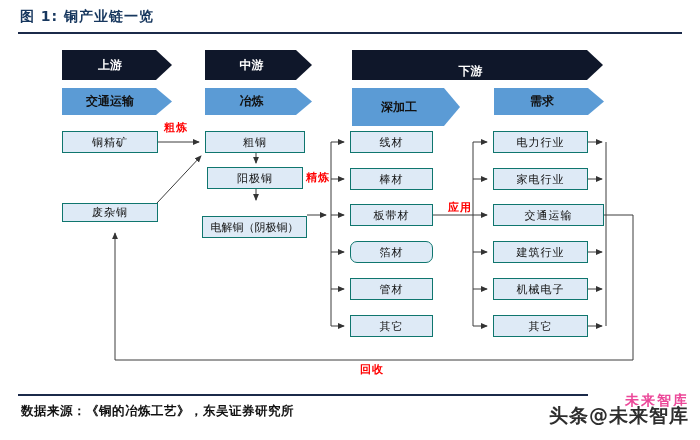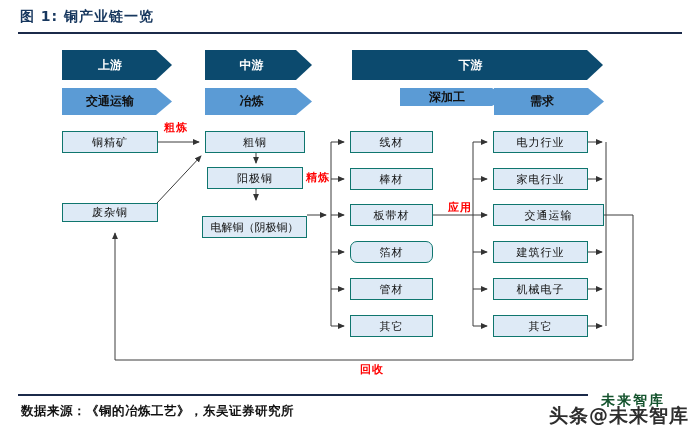--- a/index.html
+++ b/index.html
@@ -12,37 +12,37 @@
   .fig-title{
     left:20px;top:8px;font-size:14px;font-weight:bold;color:#17375E;
     letter-spacing:1px;white-space:nowrap;
   }
   .rule{background:#1B2A4A;height:2px;}
   .stage{
     clip-path:polygon(0 0,calc(100% - 16px) 0,100% 50%,calc(100% - 16px) 100%,0 100%);
     display:flex;align-items:center;justify-content:center;
     font-weight:bold;white-space:nowrap;
   }
-  .stage.dark{background:#0c4a6e;color:#ffffff;font-size:12px;}
+  .stage.dark{background:#0f172a;color:#ffffff;font-size:12px;}
   .stage.light{background:#5B9BD5;color:#111;font-size:12px;}
   .stage .lbl{padding-right:14px;}
   .node{
     background:#DEEAF6;border:1px solid #0f766e;box-sizing:border-box;
     display:flex;align-items:center;justify-content:center;
     font-size:11px;color:#111;white-space:nowrap;letter-spacing:1px;
   }
   .flowlabel{
     color:#FF0000;font-weight:bold;font-size:11px;white-space:nowrap;letter-spacing:1px;
   }
   .source{
     left:21px;top:403px;font-size:12.5px;font-weight:bold;color:#111;white-space:nowrap;
     letter-spacing:0.5px;
   }
   .ghost-mark{
-    left:601px;top:392px;font-size:14px;font-weight:bold;color:#14532d;
+    left:625px;top:392px;font-size:14px;font-weight:bold;color:#ec4899;
     white-space:nowrap;letter-spacing:2px;
   }
   .logo-mark{
     left:549px;top:403px;font-size:19px;font-weight:bold;color:#2e2e2e;white-space:nowrap;
     text-shadow:-1px -1px 0 #fff,1px -1px 0 #fff,-1px 1px 0 #fff,1px 1px 0 #fff,0 0 3px #fff;
     letter-spacing:1px;
   }
   svg{position:absolute;left:0;top:0;}
 </style>
 </head>
@@ -52,30 +52,30 @@
 
   <div class="abs fig-title">图 1:  铜产业链一览</div>
   <div class="abs rule" style="left:18px;top:32px;width:664px;"></div>
 
   <div class="abs stage dark" style="left:62px;top:50px;width:110px;height:30px;">
       <span class="lbl">上游</span>
     </div>
   <div class="abs stage dark" style="left:205px;top:50px;width:107px;height:30px;">
       <span class="lbl">中游</span>
     </div>
-  <div class="abs stage dark" style="left:352px;top:50px;width:251px;height:30px;">
+  <div class="abs stage dark" style="left:352px;top:50px;width:251px;height:30px;align-items:flex-end;">
       <span class="lbl">下游</span>
     </div>
   <div class="abs stage light" style="left:62px;top:88px;width:110px;height:27px;">
       <span class="lbl">交通运输</span>
     </div>
   <div class="abs stage light" style="left:205px;top:88px;width:107px;height:27px;">
       <span class="lbl">冶炼</span>
     </div>
-  <div class="abs stage light" style="left:352px;top:88px;width:108px;height:18px;margin-left:48px;">
+  <div class="abs stage light" style="left:352px;top:88px;width:108px;height:38px;">
       <span class="lbl">深加工</span>
     </div>
   <div class="abs stage light" style="left:494px;top:88px;width:110px;height:27px;">
       <span class="lbl">需求</span>
     </div>
 
   <svg width="700" height="440">
     <defs>
       <marker id="ah" viewBox="0 0 8 8" refX="7" refY="4" markerWidth="7" markerHeight="7" orient="auto-start-reverse">
         <path d="M0,0.6 L8,4 L0,7.4 z" fill="#333"></path>

